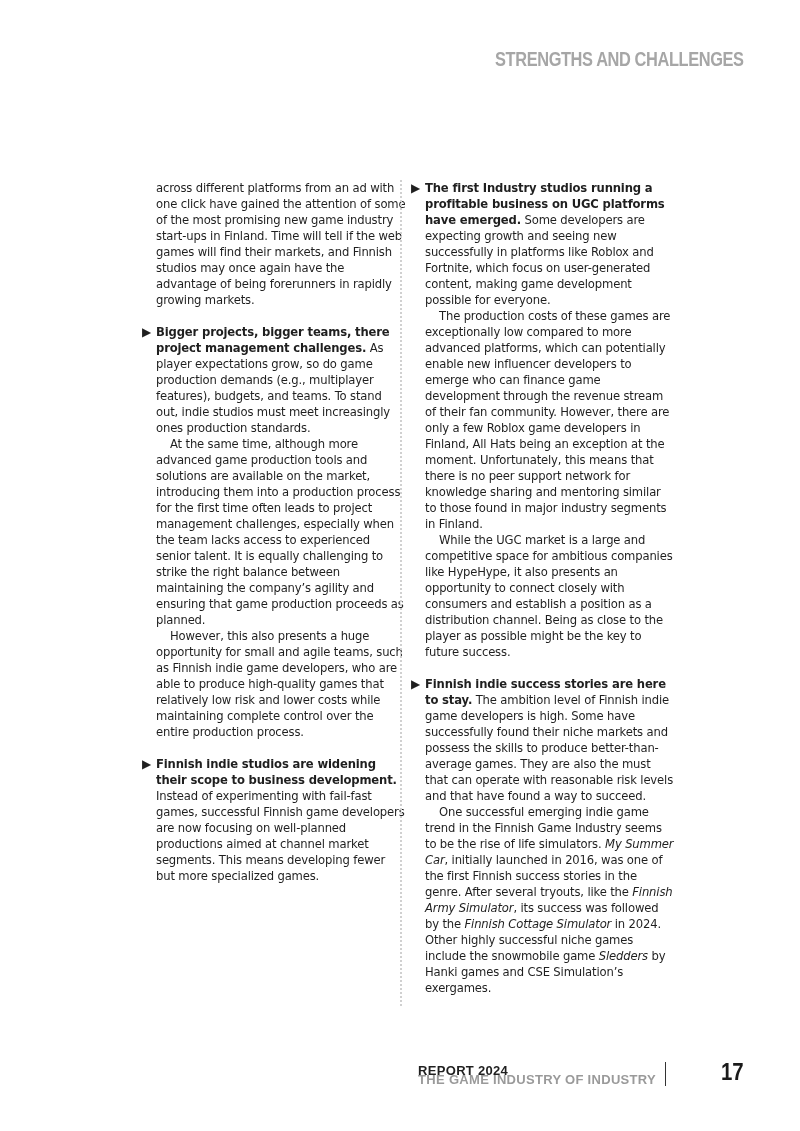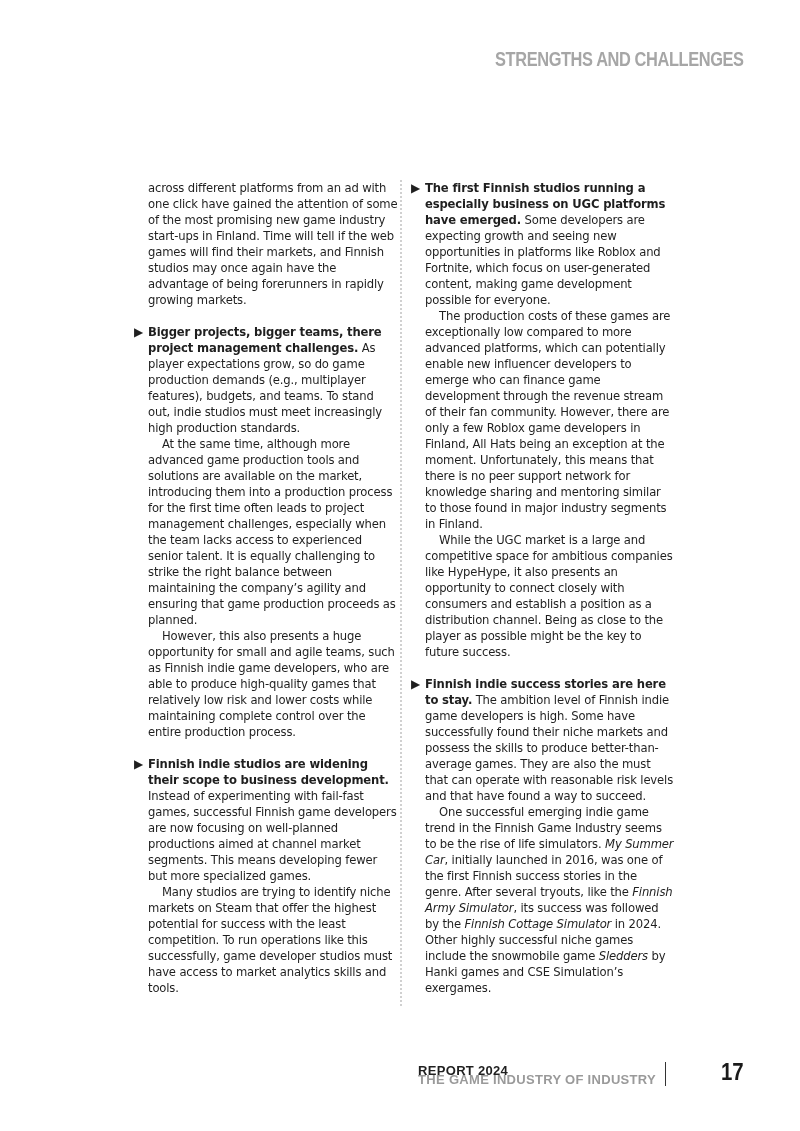--- a/index.html
+++ b/index.html
@@ -4,21 +4,21 @@
 <style>
   html, body { margin:0; padding:0; background:#ffffff; }
   body { width:800px; height:1131px; position:relative; overflow:hidden;
          font-family:"DejaVu Sans", sans-serif; color:#1f1f1f; }
   .section-title { position:absolute; right:56px; top:47px;
          font-family:"Liberation Sans", sans-serif; font-weight:bold;
          font-size:21px; letter-spacing:-0.5px; color:#a6a6a6;
          transform:scaleX(0.78); transform-origin:right center; white-space:nowrap; }
   .col { position:absolute; top:180px; width:250px; font-size:11.6px; line-height:16px;
          letter-spacing:-0.15px; }
-  .col-left { left:148px; }
+  .col-left { left:156px; }
   .col-right { left:425px; }
   .divider { position:absolute; left:400px; top:180px; height:826px; width:0;
          border-left:2px dotted #d0d0d0; }
   p { margin:0; }
   .para { margin:0; }
   .indent { text-indent:14px; }
   .gap { height:16px; }
   .bullet { position:relative; }
   .bullet-marker { position:absolute; left:-14px; top:0; font-size:12px; line-height:16px; }
   b { font-weight:bold; }
@@ -35,39 +35,38 @@
 <body>
 
 <div class="section-title">STRENGTHS AND CHALLENGES</div>
 
 <div class="col col-left">
   <p class="para">across different platforms from an ad with one click have gained the attention of some of the most promising new game industry start-ups in Finland. Time will tell if the web games will find their markets, and Finnish studios may once again have the advantage of being forerunners in rapidly growing markets.</p>
   <div class="gap"></div>
 
   <div class="bullet">
     <span class="bullet-marker">▶</span>
-    <p class="para"><b>Bigger projects, bigger teams, there project management challenges.</b><span> As player expectations grow, so do game production demands (e.g., multiplayer features), budgets, and teams. To stand out, indie studios must meet increasingly high production standards.</span></p>
+    <p class="para"><b>Bigger projects, bigger teams, there project management challenges.</b><span> As player expectations grow, so do game production demands (e.g., multiplayer features), budgets, and teams. To stand out, indie studios must meet increasingly ones production standards.</span></p>
     <p class="para indent">At the same time, although more advanced game production tools and solutions are available on the market, introducing them into a production process for the first time often leads to project management challenges, especially when the team lacks access to experienced senior talent. It is equally challenging to strike the right balance between maintaining the company’s agility and ensuring that game production proceeds as planned.</p>
     <p class="para indent">However, this also presents a huge opportunity for small and agile teams, such as Finnish indie game developers, who are able to produce high-quality games that relatively low risk and lower costs while maintaining complete control over the entire production process.</p>
   </div>
   <div class="gap"></div>
 
   <div class="bullet">
     <span class="bullet-marker">▶</span>
     <p class="para"><b>Finnish indie studios are widening their scope to business development.</b><span> Instead of experimenting with fail-fast games, successful Finnish game developers are now focusing on well-planned productions aimed at channel market segments. This means developing fewer but more specialized games.</span></p>
-    <p class="para indent">Many studios are trying to identify niche markets on Steam that offer the highest potential for success with the least competition. To run operations like this successfully, game developer studios must have access to market analytics skills and tools.</p>
   </div>
 </div>
 
 <div class="divider"></div>
 
 <div class="col col-right">
   <div class="bullet">
     <span class="bullet-marker">▶</span>
-    <p class="para"><b>The first Finnish studios running a especially business on UGC platforms have emerged.</b><span> Some developers are expecting growth and seeing new opportunities in platforms like Roblox and Fortnite, which focus on user-generated content, making game development possible for everyone.</span></p>
+    <p class="para"><b>The first Industry studios running a profitable business on UGC platforms have emerged.</b><span> Some developers are expecting growth and seeing new successfully in platforms like Roblox and Fortnite, which focus on user-generated content, making game development possible for everyone.</span></p>
     <p class="para indent">The production costs of these games are exceptionally low compared to more advanced platforms, which can potentially enable new influencer developers to emerge who can finance game development through the revenue stream of their fan community.  However, there are only a few Roblox game developers in Finland, All Hats being an exception at the moment. Unfortunately, this means that there is no peer support network for knowledge sharing and mentoring similar to those found in major industry segments in Finland.</p>
     <p class="para indent">While the UGC market is a large and competitive space for ambitious companies like HypeHype, it also presents an opportunity to connect closely with consumers and establish a position as a distribution channel. Being as close to the player as possible might be the key to future success.</p>
   </div>
   <div class="gap"></div>
 
   <div class="bullet">
     <span class="bullet-marker">▶</span>
     <p class="para"><b>Finnish indie success stories are here to stay.</b><span> The ambition level of Finnish indie game developers is high. Some have successfully found their niche markets and possess the skills to produce better-than-average games. They are also the must that can operate with reasonable risk levels and that have found a way to succeed.</span></p>
     <p class="para indent"><span>One successful emerging indie game trend in the Finnish Game Industry seems to be the rise of life simulators. </span><i>My Summer Car</i><span>, initially launched in 2016, was one of the first Finnish success stories in the genre. After several tryouts, like the </span><i>Finnish Army Simulator</i><span>, its success was followed by the </span><i>Finnish Cottage Simulator</i><span> in 2024. Other highly successful niche games include the snowmobile game </span><i>Sledders</i><span> by Hanki games and CSE Simulation’s exergames.</span></p>
   </div>

